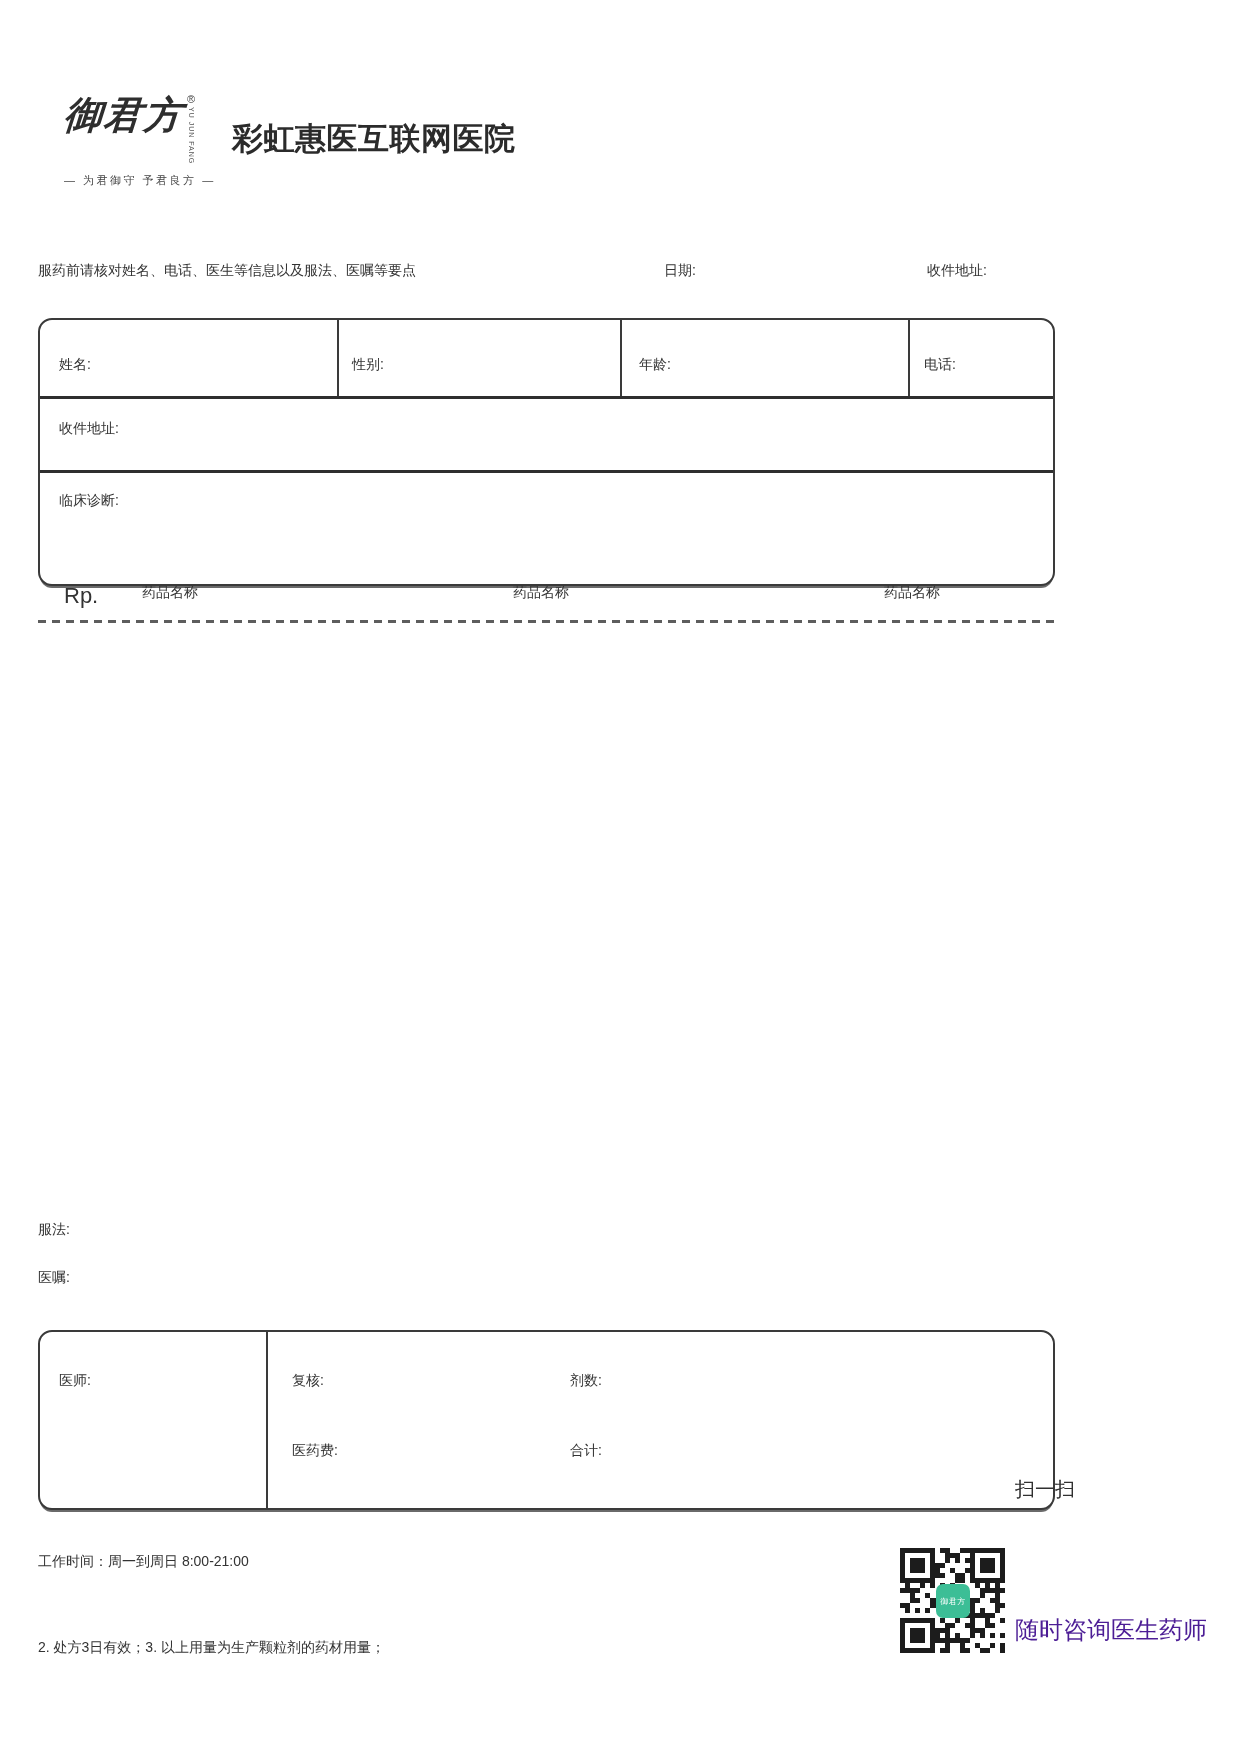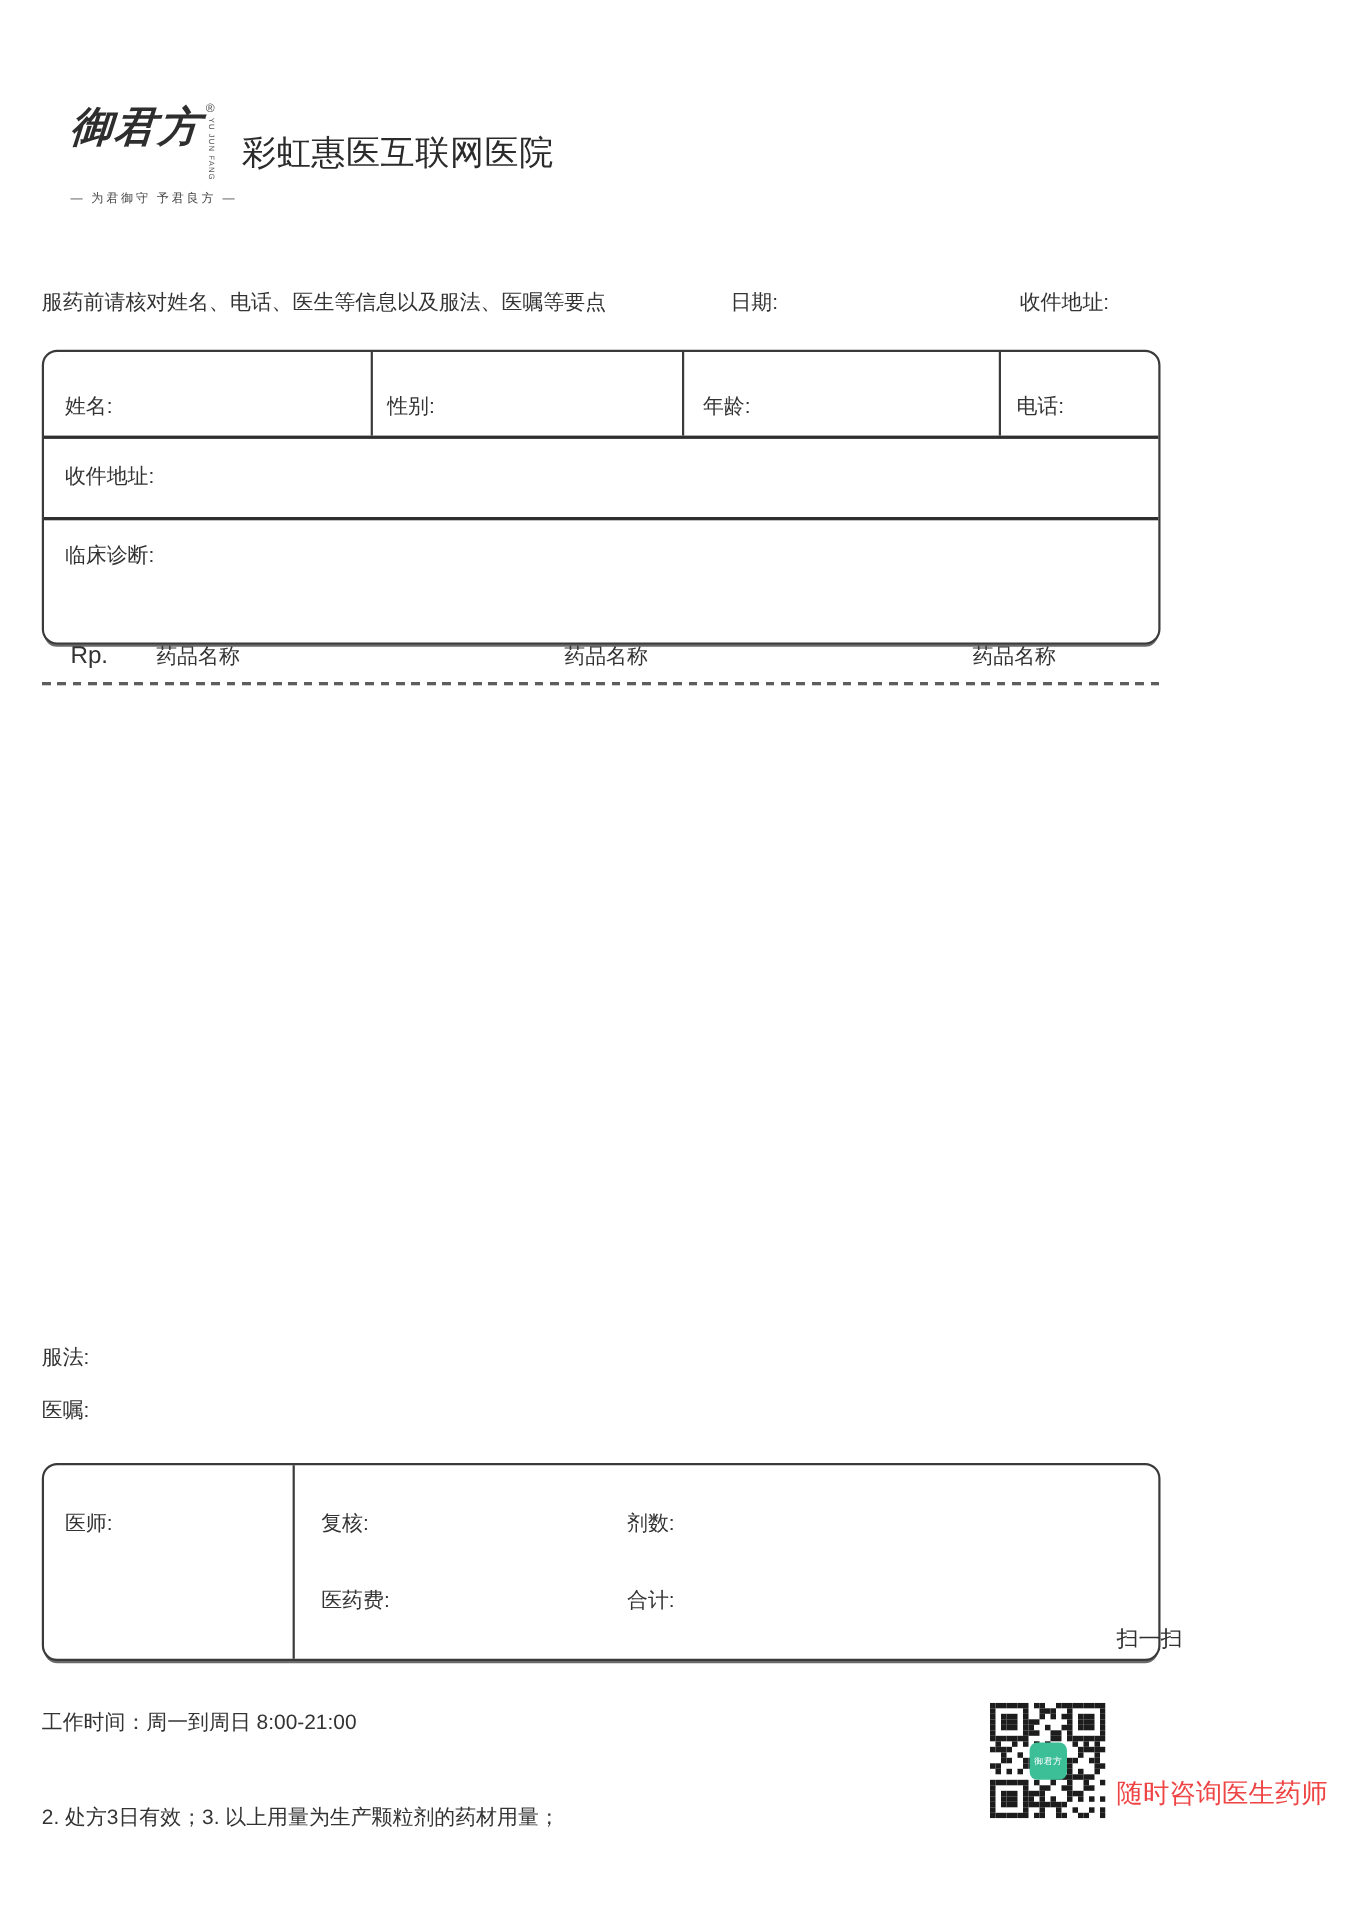--- a/index.html
+++ b/index.html
@@ -20,26 +20,26 @@
   .logo-side { display:flex; flex-direction:column; align-items:center; margin-left:3px; }
   .logo-reg { font-size:11px; color:#444; line-height:1; }
   .logo-vertical {
     writing-mode:vertical-rl; font-size:7px; letter-spacing:1px; color:#555;
     margin-top:2px; line-height:1;
   }
   .logo-tagline {
     margin-top:9px; font-size:11px; letter-spacing:2.5px; color:#454545; white-space:nowrap;
   }
   .hospital-title {
-    position:absolute; left:220px; top:118px; font-size:31px; font-weight:400;
+    position:absolute; left:232px; top:118px; font-size:31px; font-weight:700;
     letter-spacing:0.5px; color:#2b2b2b;
   }
 
   
-  .txt { font-size:19px; color:#333; white-space:nowrap; }
+  .txt { font-size:14px; color:#333; white-space:nowrap; }
   .notice-text   { position:absolute; left:38px;  top:262px; }
   .date-label    { position:absolute; left:664px; top:262px; }
   .rxno-label    { position:absolute; left:927px; top:262px; }
 
   
   .formbox {
     position:absolute; border:2px solid #3a3a3a; border-radius:14px;
     box-shadow:0 4px 0 -2px #6a6a6a; background:#fff;
   }
   .patient-box { left:38px; top:318px; width:1017px; height:268px; }
@@ -83,21 +83,21 @@
   .note-line2 { position:absolute; left:38px; top:1639px; }
 
   .qr-box { position:absolute; left:900px; top:1548px; width:105px; height:105px; }
   .qr-box svg { display:block; }
   .qr-badge {
     position:absolute; left:36px; top:36px; width:34px; height:34px;
     background:#3CBE96; border-radius:7px; display:flex; align-items:center;
     justify-content:center; color:#ffffff; font-size:8px; letter-spacing:0.5px;
   }
   .scan-title { position:absolute; left:1015px; top:1476px; font-size:20px; color:#303030; }
-  .scan-desc  { position:absolute; left:1015px; top:1614px; font-size:24px; color:#ef4444; }
+  .scan-desc  { position:absolute; left:1015px; top:1614px; font-size:24px; color:#4c1d95; }
 </style>
 </head>
 <body>
 
 <div class="page">
 
   <div class="logo-wrap">
     <div class="logo-row">
       <div class="logo-text">御君方</div>
       <div class="logo-side">

